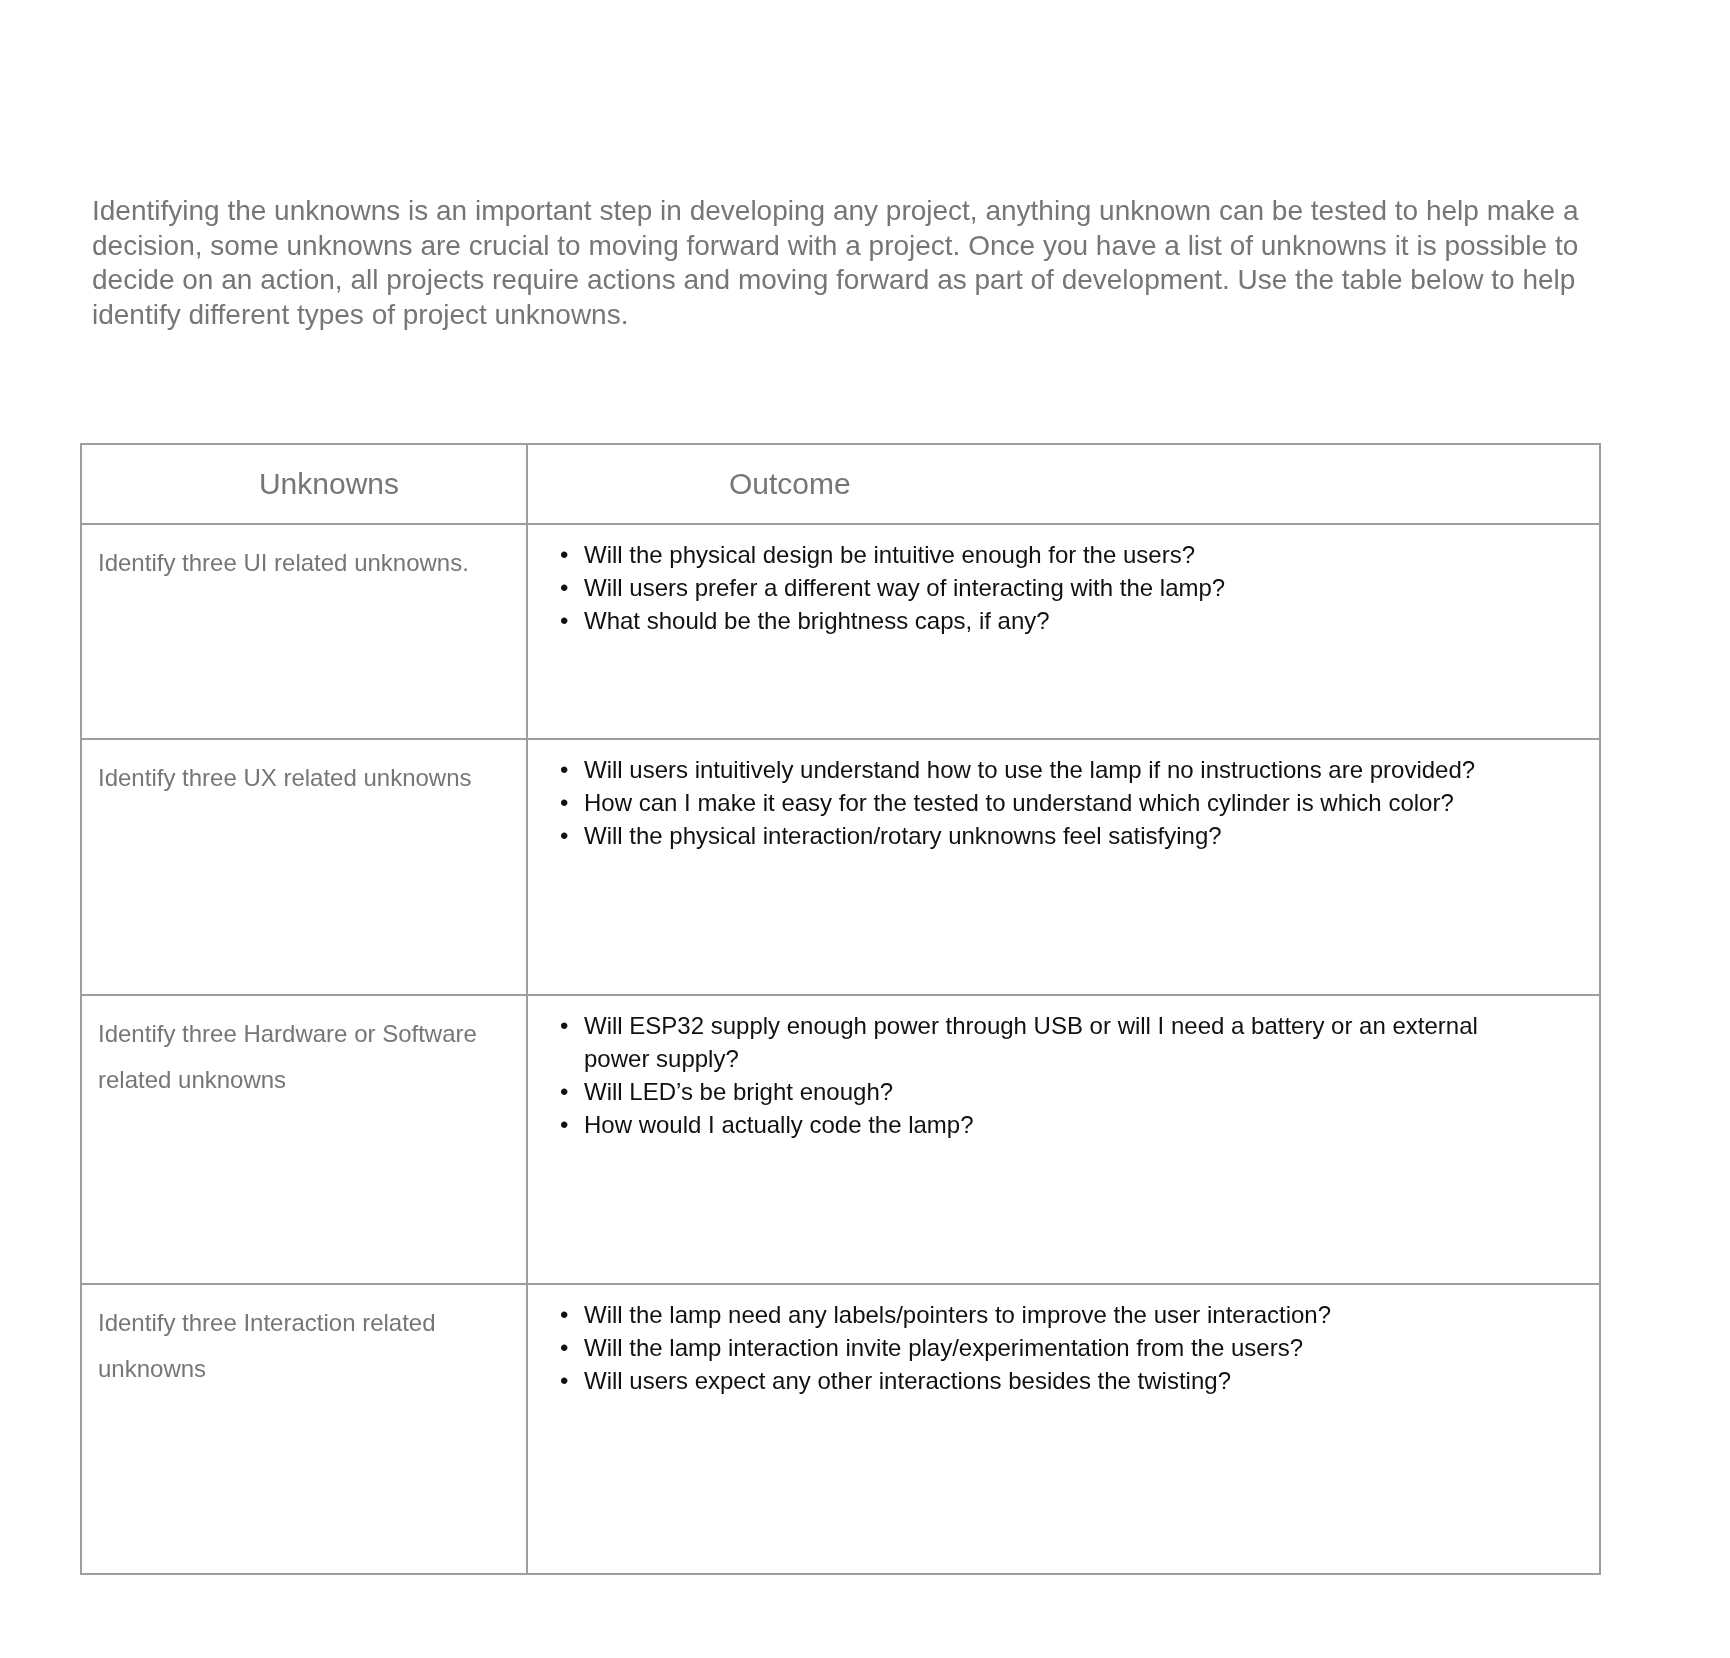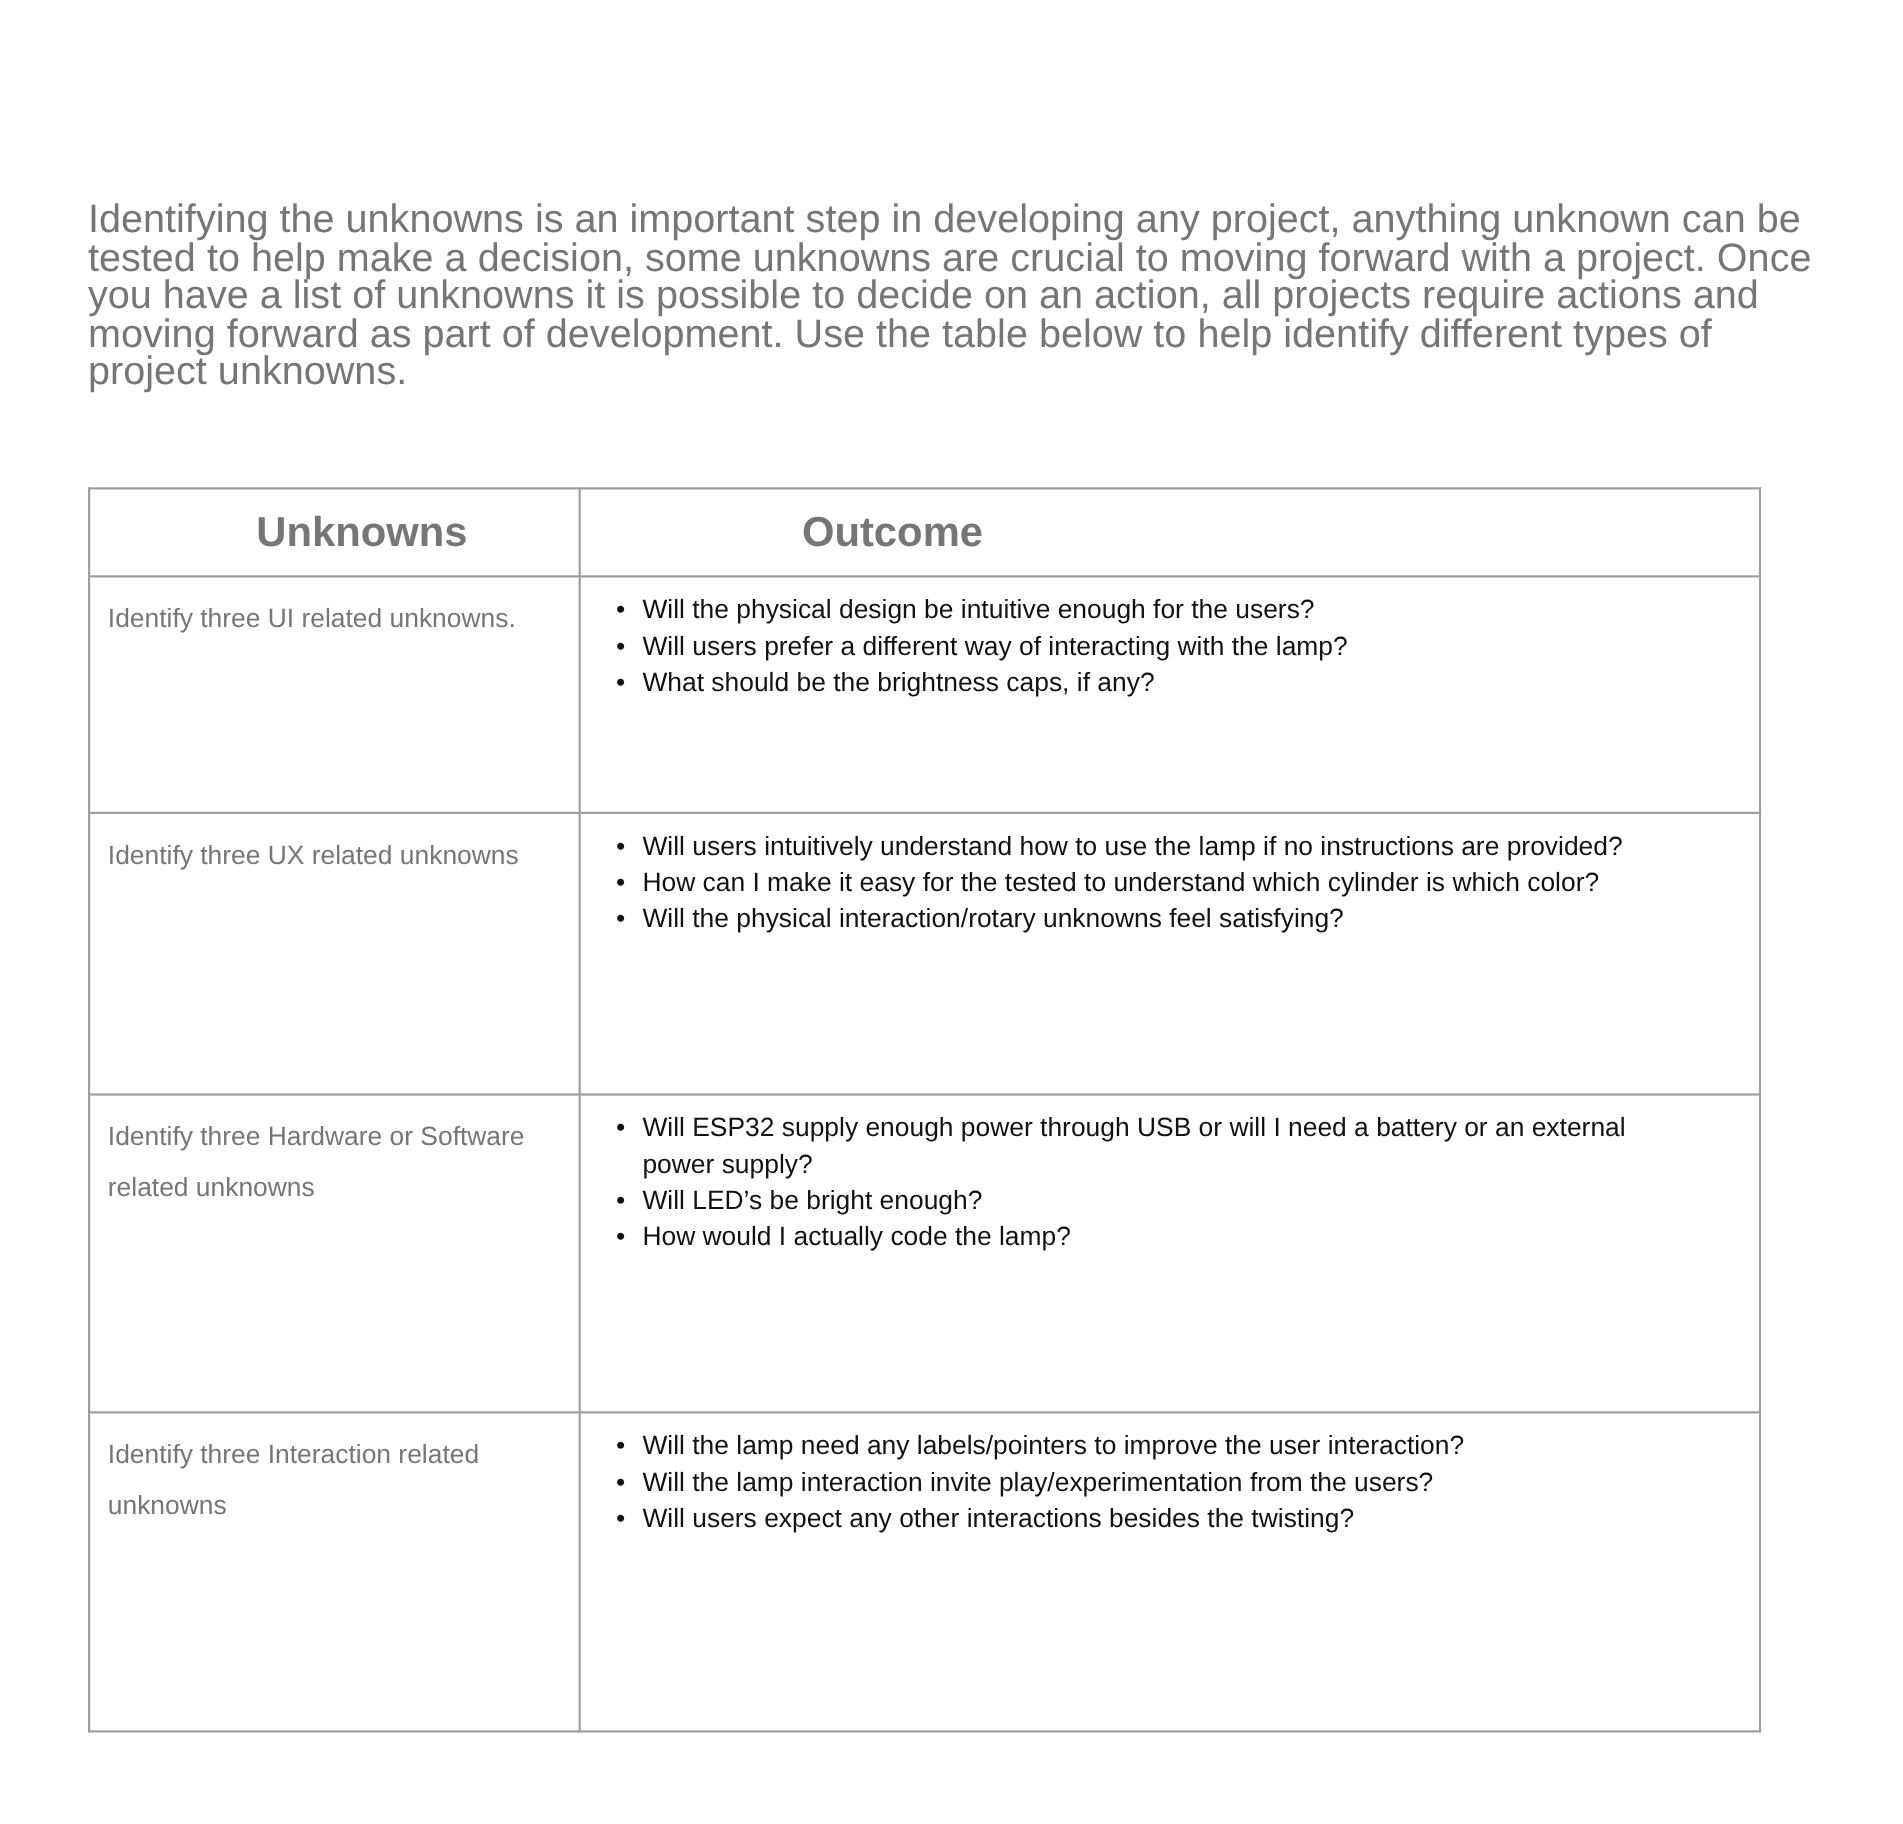--- a/index.html
+++ b/index.html
@@ -23,22 +23,22 @@
     width: 1585px;
     color: #767676;
   }
   .doc-heading {
     margin: 0;
     font-size: 28px;
     font-weight: bold;
     line-height: 36px;
   }
   .doc-paragraph {
-    margin: 0;
-    font-size: 36px;
+    margin: 12px;
+    font-size: 28px;
     font-weight: normal;
     line-height: 34.5px;
   }
 
   
   .unknowns-table {
     position: absolute;
     left: 80px;
     top: 443px;
     width: 1521px;
@@ -50,22 +50,22 @@
   .unknowns-table td {
     border: 2px solid #9e9e9e;
     vertical-align: top;
     background: #ffffff;
   }
 
   
   .unknowns-table thead tr { height: 80px; }
   .unknowns-table th {
     color: #767676;
-    font-size: 38px;
-    font-weight: bold;
+    font-size: 30px;
+    font-weight: normal;
     vertical-align: middle;
     padding: 0;
   }
   th.th-unknowns {
     text-align: center;
     
     padding-left: 50px;
   }
   th.th-outcome {
     text-align: left;

